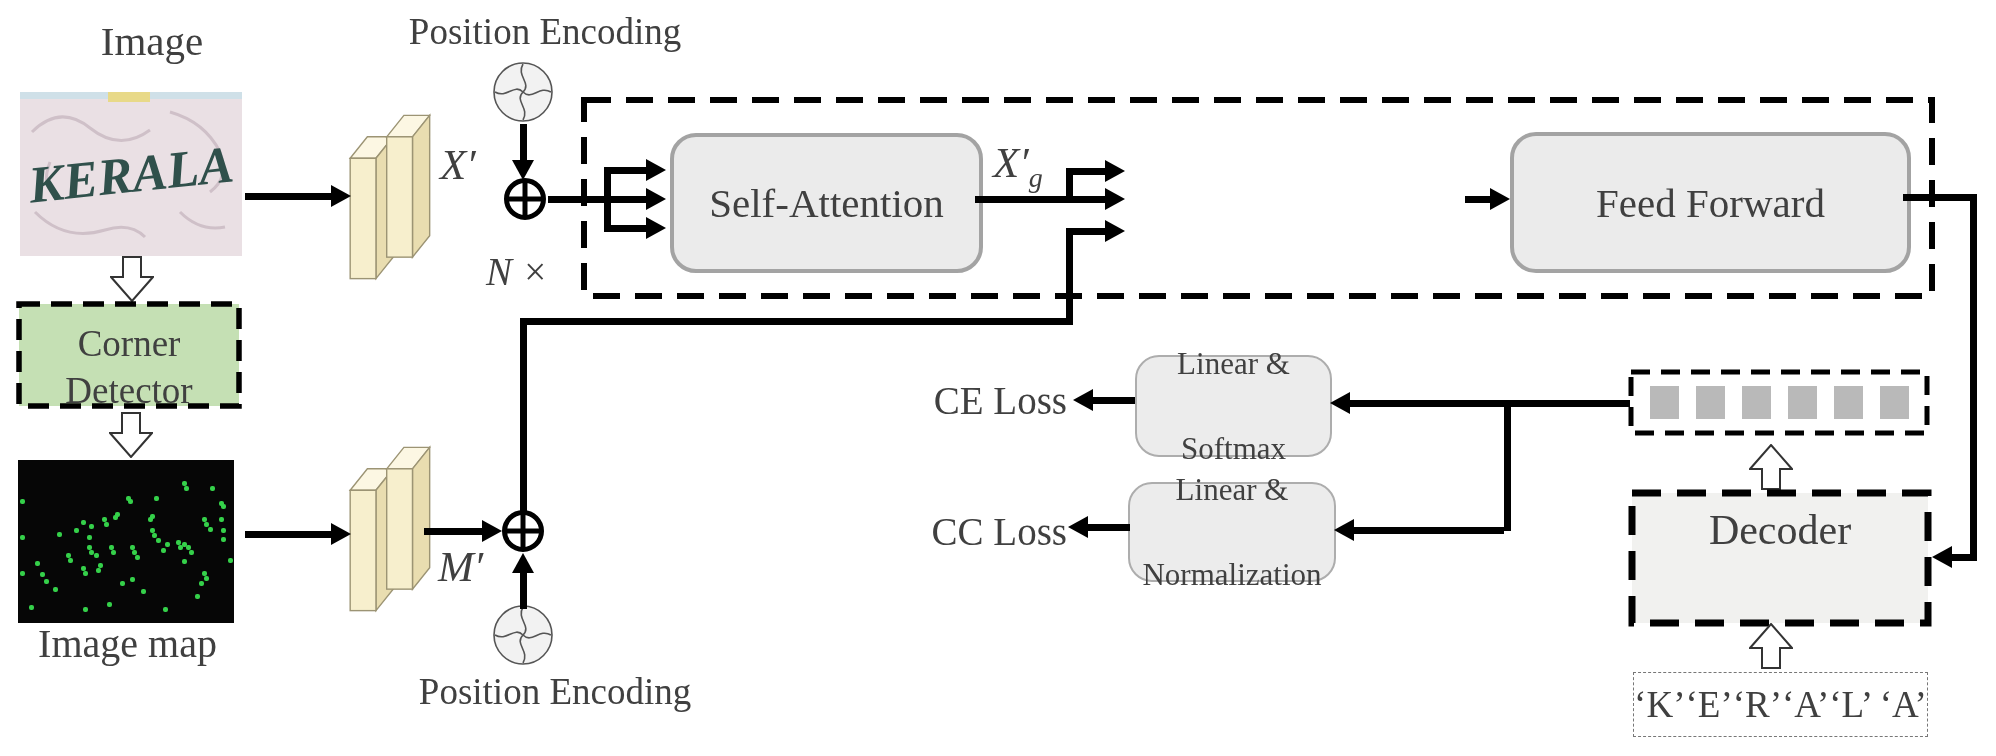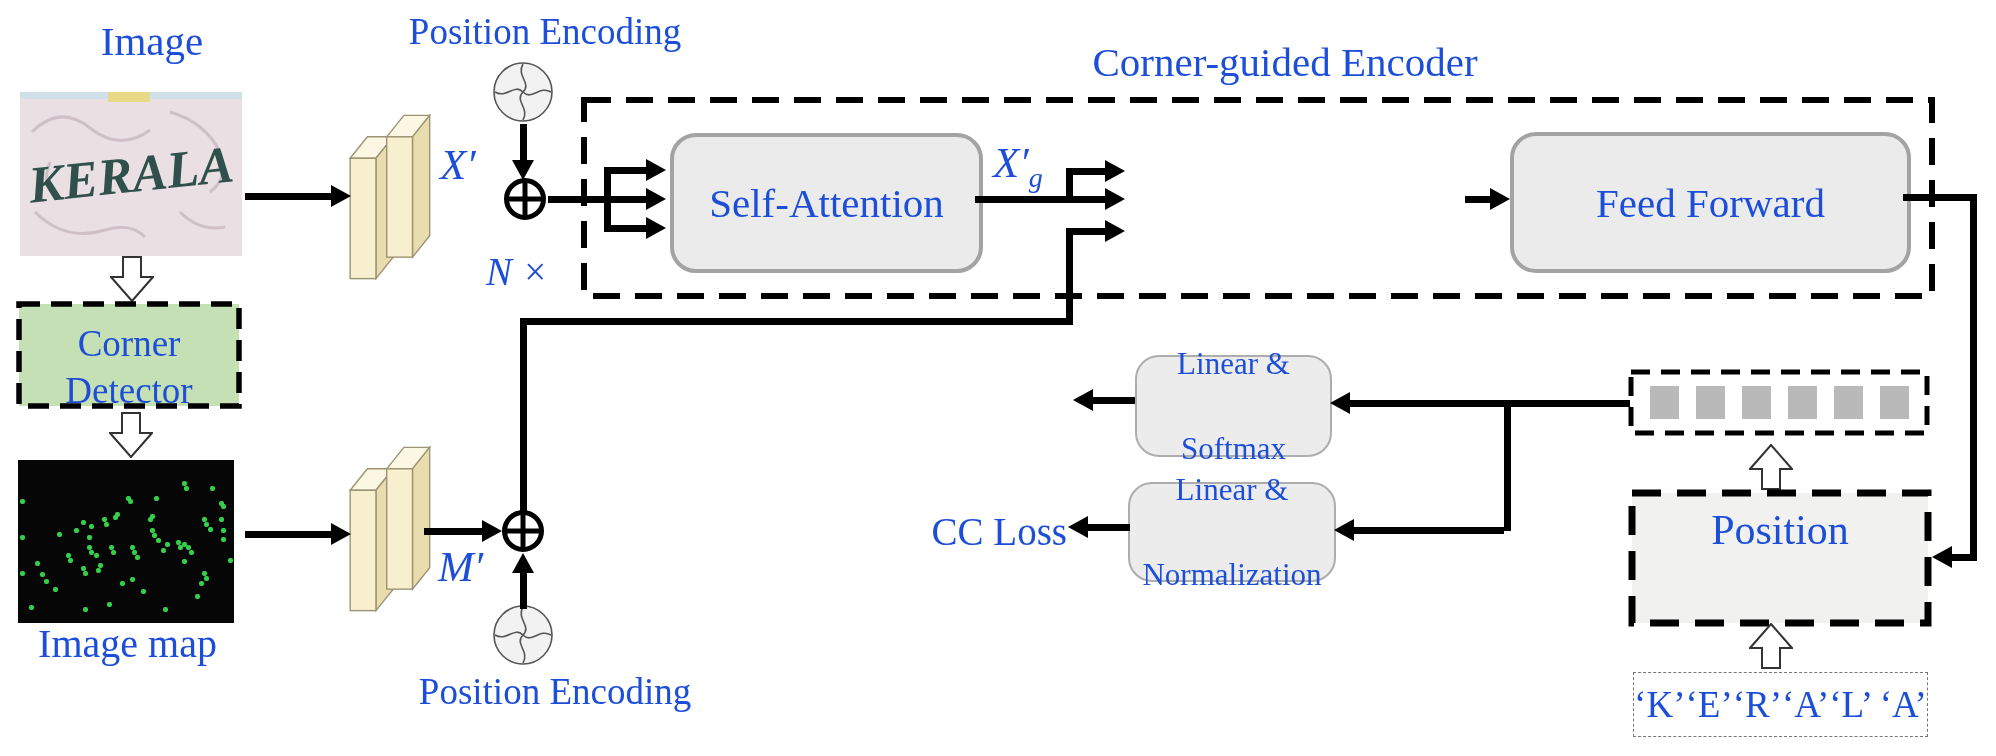--- a/index.html
+++ b/index.html
@@ -1,17 +1,17 @@
 <!DOCTYPE html>
 <html><head>
 <meta charset="utf-8">
 <style>
   html,body{margin:0;padding:0;background:#fff;}
   #canvas{position:relative;width:1996px;height:756px;background:#fff;overflow:hidden;
-          font-family:"Liberation Serif","DejaVu Serif",serif;color:#1d4ed8;}
+          font-family:"Liberation Serif","DejaVu Serif",serif;color:#404040;}
   .abs{position:absolute;}
   .lbl{position:absolute;white-space:nowrap;}
   .center{text-align:center;}
   .right{text-align:right;}
   .italic{font-style:italic;}
   .ln{position:absolute;background:#000;}
   .ah{position:absolute;width:0;height:0;}
   .ah-r{border-top:11px solid transparent;border-bottom:11px solid transparent;border-left:20px solid #000;}
   .ah-l{border-top:11px solid transparent;border-bottom:11px solid transparent;border-right:20px solid #000;}
   .ah-d{border-left:11px solid transparent;border-right:11px solid transparent;border-top:20px solid #000;}
@@ -174,21 +174,20 @@
     </g>
   </svg>
 
   <div class="lbl italic" style="left:440px;top:140px;font-size:43px;">X′</div>
   <svg class="abs" style="left:502px;top:176px;" width="46" height="46">
     <circle cx="23" cy="23" r="18.5" fill="#fff" stroke="#000" stroke-width="5"></circle>
     <line x1="23" y1="5" x2="23" y2="41" stroke="#000" stroke-width="5"></line>
     <line x1="5" y1="23" x2="41" y2="23" stroke="#000" stroke-width="5"></line>
   </svg>
 
-  <div class="lbl center" style="left:1035px;top:38px;width:500px;font-size:41px;">Corner-guided Encoder</div>
   <svg class="abs" style="left:580px;top:96px;" width="1356" height="204">
     <rect x="4" y="4" width="1348" height="196" fill="none" stroke="#000" stroke-width="6" stroke-dasharray="27 15"></rect>
   </svg>
   <div class="lbl italic" style="left:486px;top:249px;width:92px;font-size:39px;">N ×</div>
 
   <div class="block block-gray" style="left: 670px; top: 133px; width: 305px; height: 132px; background: rgb(235, 235, 235); border-color: rgb(163, 163, 163);">
     <span>Self-Attention</span>
   </div>
   <div class="lbl italic" style="left:993px;top:138px;font-size:43px;">
     <span>X′</span><sub>g</sub>
@@ -207,20 +206,21 @@
     <circle cx="31" cy="31" r="29" fill="#f2f2f2" stroke="#555" stroke-width="1.6"></circle>
     <g stroke="#555" stroke-width="1.6" fill="none">
       <path d="M31,3 C24,15 40,22 31,31"></path>
       <path d="M31,3 C24,15 40,22 31,31" transform="rotate(90 31 31)"></path>
       <path d="M31,3 C24,15 40,22 31,31" transform="rotate(180 31 31)"></path>
       <path d="M31,3 C24,15 40,22 31,31" transform="rotate(270 31 31)"></path>
     </g>
   </svg>
   <div class="lbl center" style="left:405px;top:670px;width:300px;font-size:37px;">Position Encoding</div>
 
+  <div class="lbl right" style="left:925px;top:378px;width:142px;font-size:39px;">CE Loss</div>
   <div class="lossblock" style="left:1135px;top:355px;width:193px;height:98px;">
     <span>Linear &amp;</span>
     <span>Softmax</span>
   </div>
   <div class="lbl right" style="left:925px;top:509px;width:142px;font-size:39px;">CC Loss</div>
   <div class="lossblock" style="left:1128px;top:482px;width:204px;height:96px;">
     <span>Linear &amp;</span>
     <span>Normalization</span>
   </div>
 
@@ -237,21 +237,21 @@
     </div>
 
   <svg class="abs" style="left:1749px;top:444px;" width="44" height="46">
     <polygon points="22,1 43,25 31,25 31,45 13,45 13,25 1,25" fill="#fff" stroke="#333" stroke-width="2"></polygon>
   </svg>
 
   <svg class="abs" style="left:1628px;top:489px;" width="304" height="138">
     <rect x="4" y="4" width="296" height="130" stroke="#000" stroke-width="7" stroke-dasharray="29 16" fill="#f1f1ef"></rect>
   </svg>
   <div id="decoder-text" style="left:1628px;top:489px;width:304px;height:138px;">
-    <div>Position</div>
+    <div>Decoder</div>
   </div>
 
   <svg class="abs" style="left:1749px;top:623px;" width="44" height="46">
     <polygon points="22,1 43,25 31,25 31,45 13,45 13,25 1,25" fill="#fff" stroke="#333" stroke-width="2"></polygon>
   </svg>
 
   <div id="quote-box" style="left:1633px;top:672px;width:293px;height:63px;">‘K’‘E’‘R’‘A’‘L’ ‘A’</div>
 
   <div class="ln" style="left:245px;top:193px;width:86px;height:7px;"></div>
   <div class="ah ah-r" style="left:331px;top:185px;"></div>

